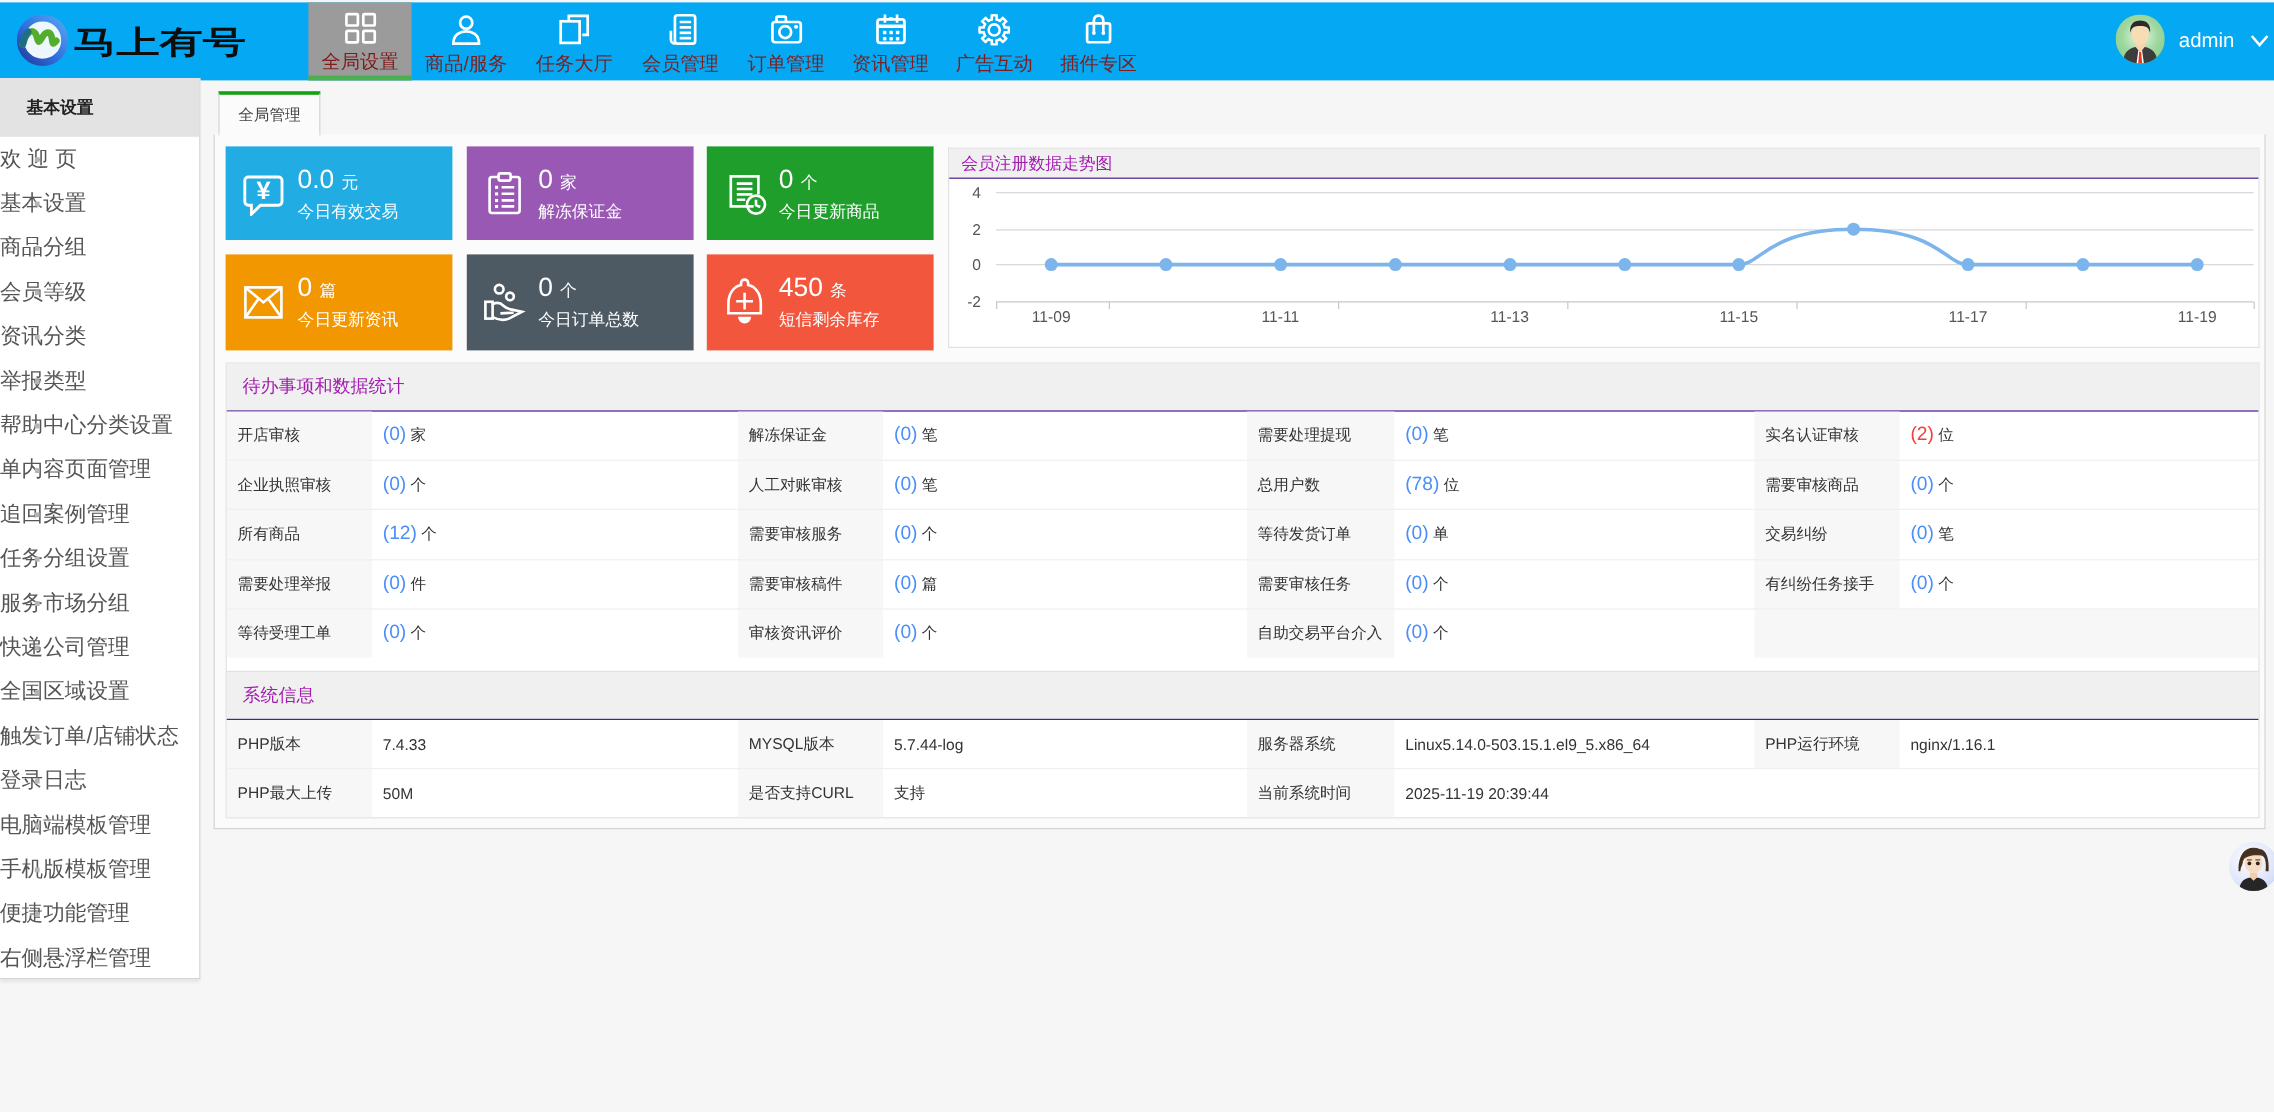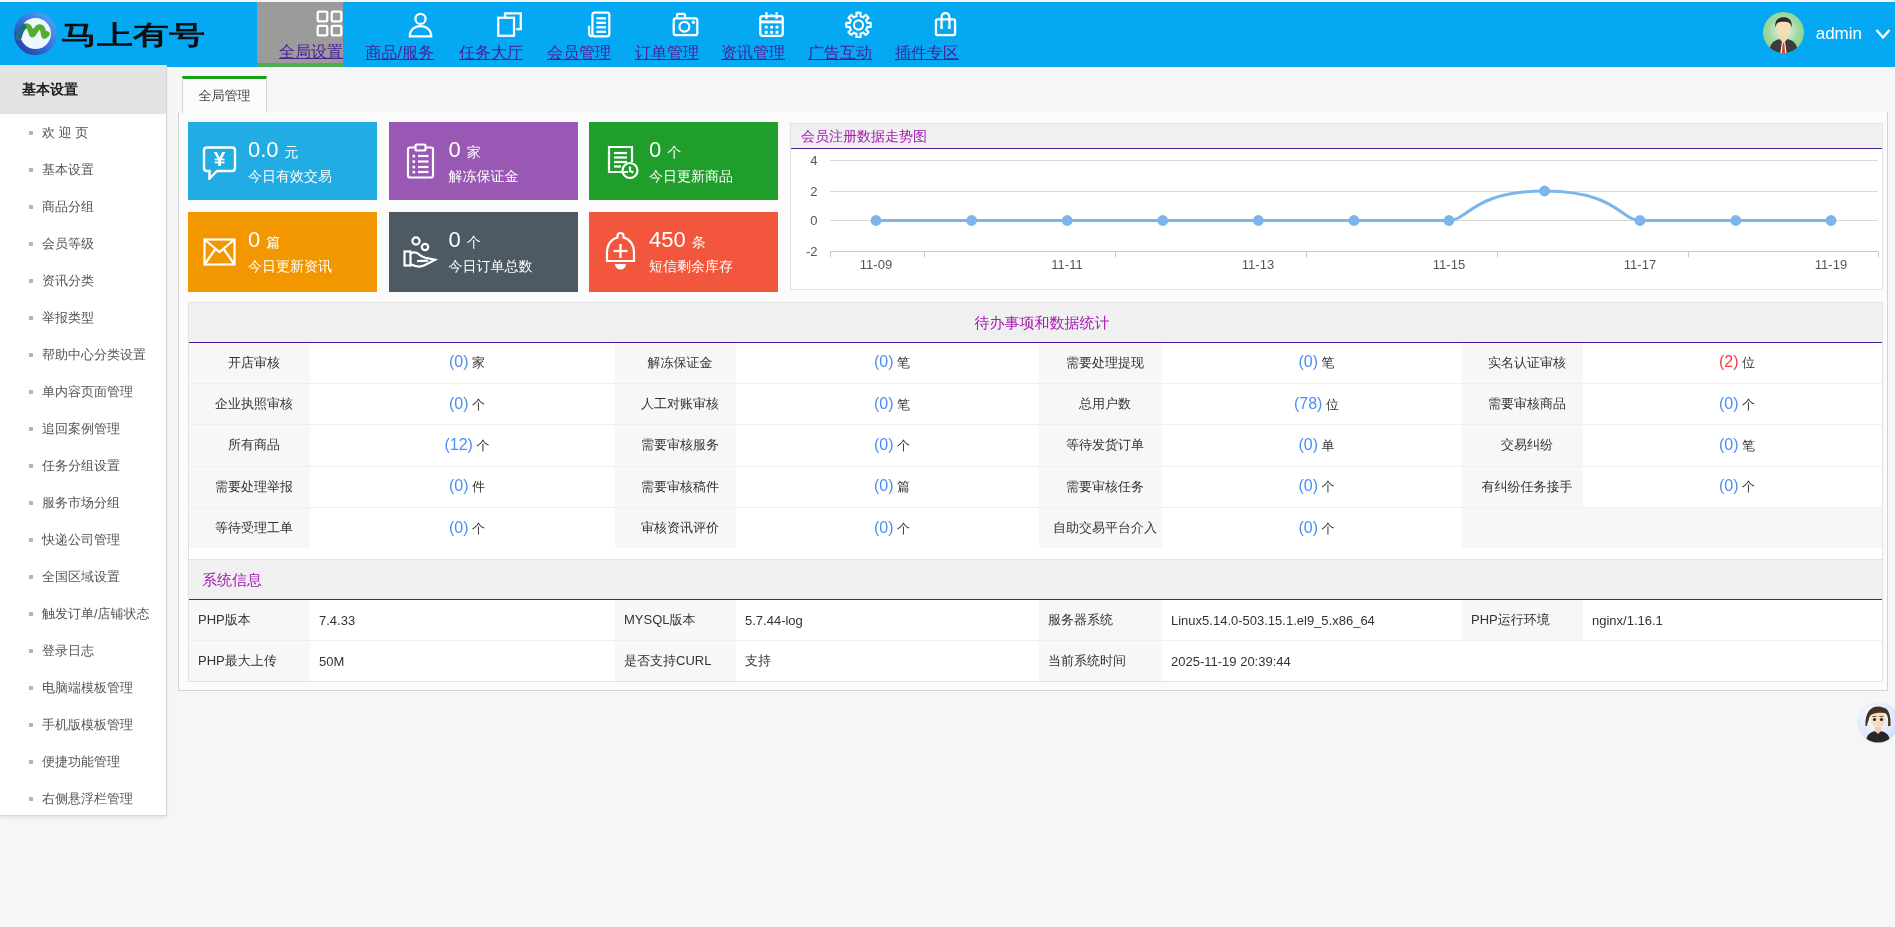--- a/index.html
+++ b/index.html
@@ -4,34 +4,34 @@
 <title>后台</title>
 <style>
 * { margin:0; padding:0; box-sizing:border-box; }
 html,body { width:1895px; height:927px; background:#f6f6f6; font-family:"Liberation Sans",sans-serif; overflow:hidden; position:relative; }
 
 
 #hd { position:absolute; left:0; top:2px; width:1895px; height:65px; background:#05a8f2; }
 #logo-ic { position:absolute; left:14px; top:10px; width:43px; height:43px; }
 #logo-tx { position:absolute; left:61px; top:15px; font-size:36px; line-height:36px; font-weight:bold; color:#0d0d0d; transform:scaleY(0.73); transform-origin:50% 50%; font-family:"Liberation Sans",sans-serif; }
 .nav { position:absolute; left:257px; top:0; height:65px; display:flex; }
-.nav-it { width:88px; height:65px; color:#4c1d95; text-align:right; position:relative;text-decoration:underline; }
+.nav-it { width:88px; height:65px; color:#7f1d1d; text-align:center; position:relative; }
 .nav-it .ic { margin:9px auto 2px; width:27px; height:27px; }
 .nav-it .lb { font-size:16px; line-height:18px; white-space:nowrap; }
 .nav-it.on { background:#9b9b9b; border-bottom:4px solid #4bae4f; width:86px; }
 .nav-it.on .ic { margin-top:8px; }
 #adm { position:absolute; right:0; top:0; height:65px; width:200px; color:#fff; }
 #adm .nm { position:absolute; right:33px; top:22px; font-size:17px; }
 #adm .ch { position:absolute; right:4px; top:26px; }
 
 
 #sb { position:absolute; left:0; top:65px; width:167px; height:751px; background:#fff; border-right:1px solid #d5d5d5; border-bottom:1px solid #d5d5d5; box-shadow:0 2px 3px rgba(0,0,0,.08); }
 #sb h2 { height:49px; line-height:49px; padding-left:22px; font-size:14px; color:#222; background:#e3e3e3; font-weight:bold; }
 #sb ul { list-style:none; }
-#sb li { height:37px; line-height:37px; padding-left:42px; font-size:13px; color:#555; position:relative; white-space:nowrap; }
+#sb li { height:37px; line-height:37px; font-size:18px; color:#555; position:relative; white-space:nowrap; }
 #sb li::before { content:""; position:absolute; left:29px; top:17px; width:4px; height:4px; background:#b5b5b5; }
 #tab { position:absolute; left:182px; top:76px; width:85px; height:37px; background:#fbfbfb; border:1px solid #d4d4d4; border-top:3px solid #16a016; border-bottom:none; text-align:center; line-height:33px; font-size:13px; color:#444; z-index:3; }
 #wrap { position:absolute; left:178px; top:112px; width:1710px; height:579px; background:#fbfbfb; border:1px solid #d4d4d4; border-top:none; }
 
 
 .card { position:absolute; color:#fff; }
 .card .ict { position:absolute; left:14px; }
 .card .num { position:absolute; left:60px; font-size:22px; line-height:22px; }
 .card .num i { font-style:normal; font-size:14px; margin-left:6px; }
 .card .sub { position:absolute; left:60px; font-size:14px; line-height:14px; }
@@ -343,21 +343,21 @@
         <circle cx="563" cy="71.5" r="5.4"></circle>
       <circle cx="658" cy="71.5" r="5.4"></circle>
         <circle cx="753.6" cy="42" r="5.4"></circle>
         <circle cx="849" cy="71.5" r="5.4"></circle>
       <circle cx="944.8" cy="71.5" r="5.4"></circle>
         <circle cx="1040" cy="71.5" r="5.4"></circle>
     </g>
   </svg>
 </div>
 
-<div class="panel" style="left:188px;top:302px;width:1695px;height:307px;text-align:center;">
+<div class="panel" style="left:188px;top:302px;width:1695px;height:307px;">
   <div class="ph">待办事项和数据统计</div>
   <table class="grid" style="height:205px;">
     <colgroup>
         <col style="width:121px">
         <col style="width:305px">
         <col style="width:121px">
         <col style="width:303px">
         <col style="width:123px">
         <col style="width:300px">
         <col style="width:121px">

